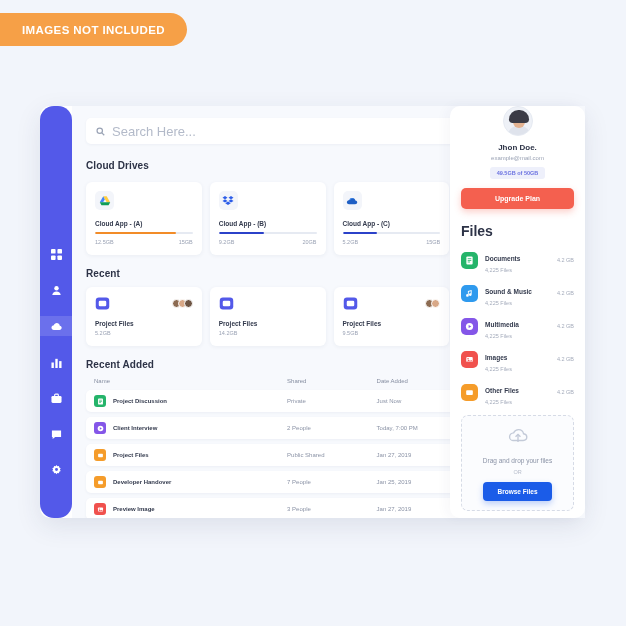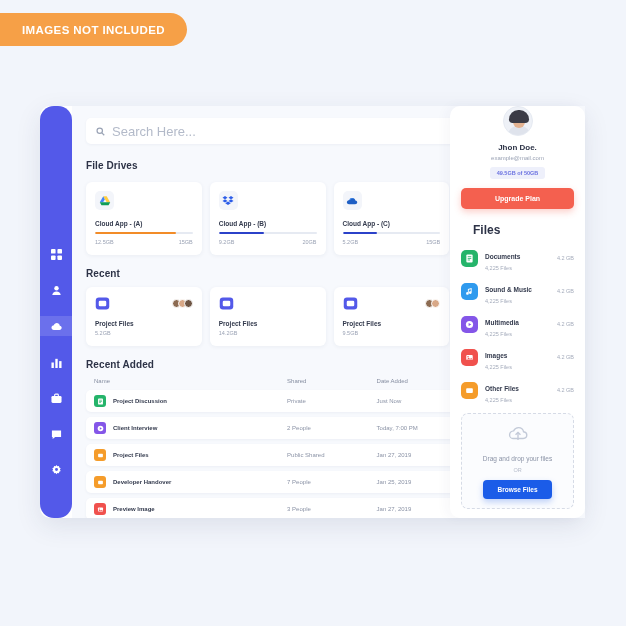--- a/index.html
+++ b/index.html
@@ -189,21 +189,21 @@
   }
   .btn-upgrade {
     display: block; width: 100%; margin-top: 9px;
     background: #f4604f; color: #fff;
     border: none; border-radius: 5px;
     padding: 7px 0; font-size: 7px; font-weight: bold;
     cursor: pointer; font-family: "Liberation Sans", sans-serif;
     box-shadow: 0 3px 7px rgba(244,96,79,.3);
   }
 
-  .files-title { font-size: 12px; font-weight: bold; color: #2d3347; margin: 14px 0 8px 12px; }
+  .files-title { font-size: 14px; font-weight: bold; color: #2d3347; margin: 14px 0 8px 0; }
   .frow { display: flex; align-items: center; margin-bottom: 7px; }
   .frow-ico { width: 17px; height: 17px; border-radius: 5px; flex: 0 0 17px; display:flex; align-items:center; justify-content:center; }
   .frow-ico svg { width: 9px; height: 9px; display:block; }
   .frow-txt { flex: 1 1 auto; margin-left: 7px; }
   .frow-name { font-size: 6.5px; font-weight: bold; color: #333a4d; }
   .frow-sub { font-size: 5.5px; color: #a4abbb; margin-top: 2px; }
   .frow-size { font-size: 5.5px; color: #a4abbb; }
 
   .drop {
     margin-top: 10px; height: 96px;
@@ -298,21 +298,21 @@
       <span>
         <svg viewBox="0 0 12 12">
             <circle cx="5" cy="5" r="3.6"></circle>
             <line x1="7.8" y1="7.8" x2="11" y2="11"></line>
           </svg>
       </span>
       <input type="text" placeholder="Search Here..." style="">
     </div>
 
     <div class="sect-head">
-      <div class="sect-title">File Drives</div>
+      <div class="sect-title">Cloud Drives</div>
       <button class="btn-addnew">Add New</button>
     </div>
 
     <div class="drives">
       <div class="drive">
         <div class="drive-ico">
           <svg viewBox="0 0 24 24">
               <path d="M8.6 2.6l-7 12.1h6.6l3.6-6.2z" fill="#4285f4"></path>
               <path d="M15.4 2.6H8.6l3.6 6.2 3.5 6.1h6.7z" fill="#ffcd40"></path>
               <path d="M1.6 14.7l3.3 5.7h14.2l3.3-5.7z" fill="#0f9d58"></path>

